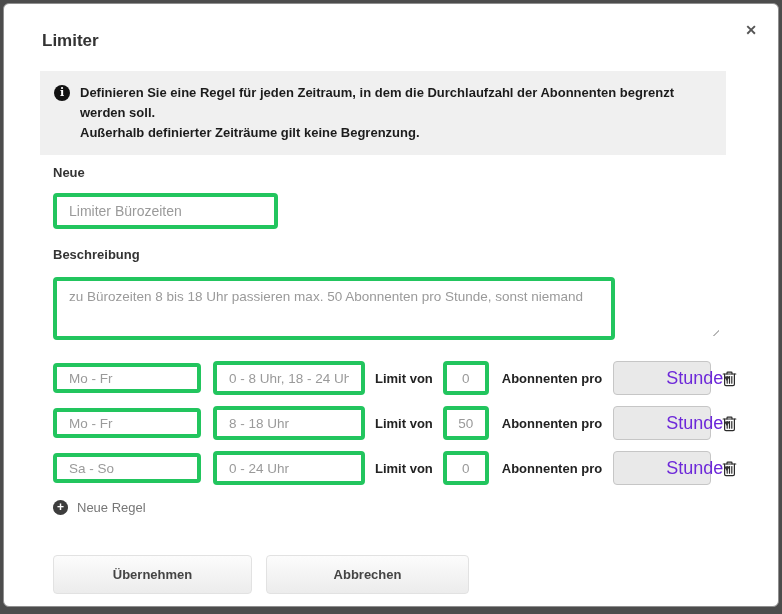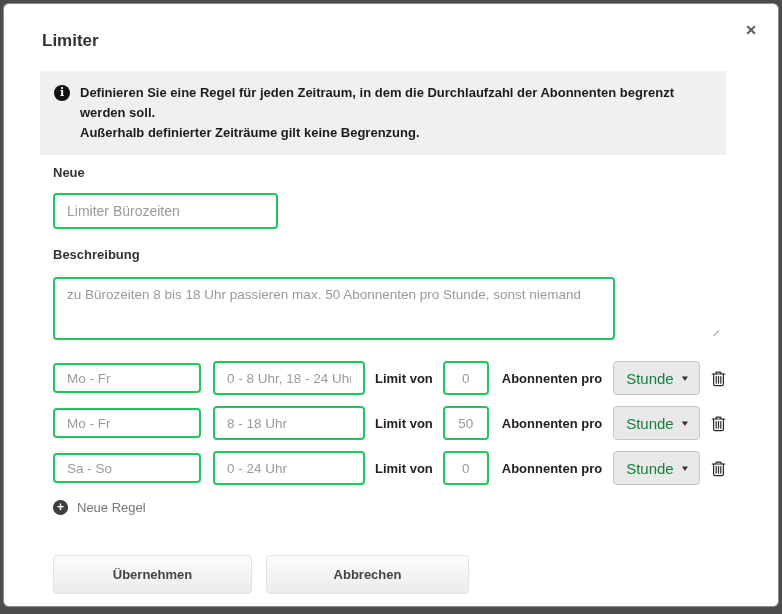--- a/index.html
+++ b/index.html
@@ -68,21 +68,21 @@
   .field-label {
     margin: 10px 0 0 13px;
     font-size: 13px;
     font-weight: 700;
     color: #333333;
     line-height: 15px;
   }
   .field-label.desc { margin-top: 18px; }
   input, textarea {
     font-family: inherit;
-    border: 2px solid #22c55e;
+    border: 4px solid #22c55e;
     border-radius: 4px;
     color: #9a9a9a;
     background: #ffffff;
     outline: none;
   }
   .name-input {
     display: block;
     margin: 13px 0 0 13px;
     width: 225px; height: 36px;
     padding: 0 12px;
@@ -131,21 +131,21 @@
     width: 98px; height: 34px;
     background: #e9e9e9;
     border: 1px solid #c6c6c6;
     border-radius: 4px;
     display: flex;
     align-items: center;
     justify-content: space-between;
     padding: 0 10px 0 12px;
     cursor: pointer;
   }
-  .unit-select-value { color: #15803d; font-size: 15px; }
+  .unit-select-value { color: #6d28d9; font-size: 18px; margin-left: 40px; }
   .caret-down { font-size: 8px; color: #333333; transform: scaleX(1.3); }
   .delete-btn {
     margin-left: 11px;
     background: none; border: none; padding: 0;
     display: flex; align-items: center;
     cursor: pointer;
   }
   .add-rule {
     margin: 15px 0 0 13px;
     display: flex;

